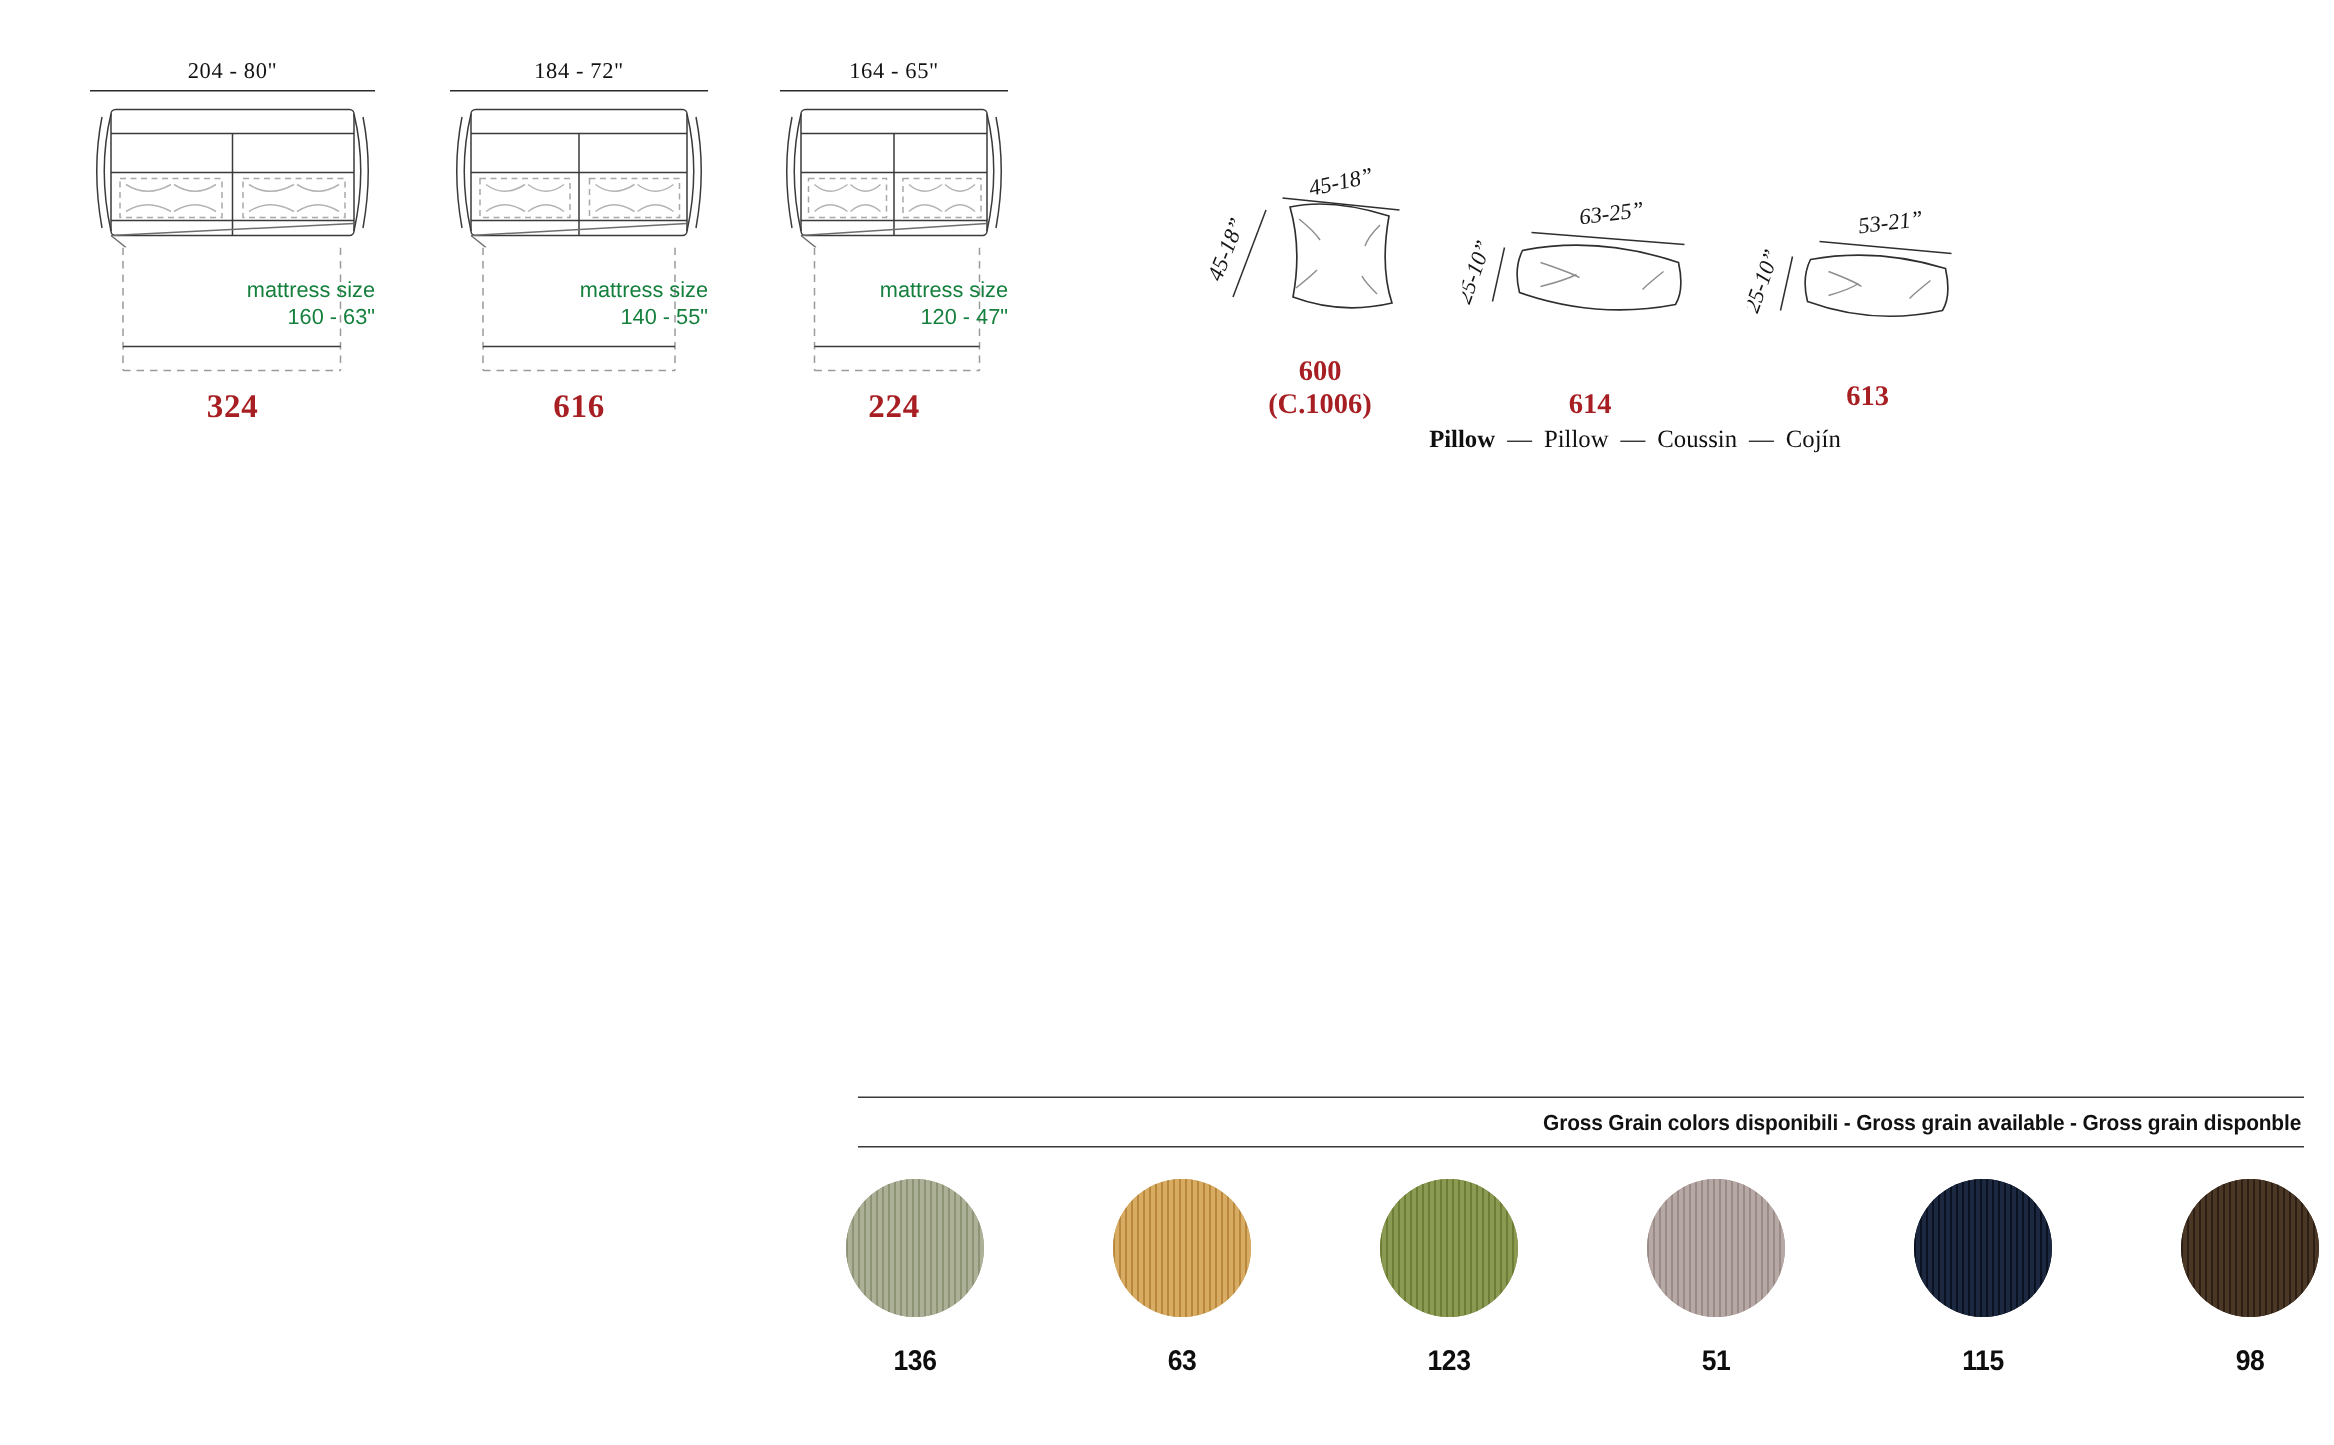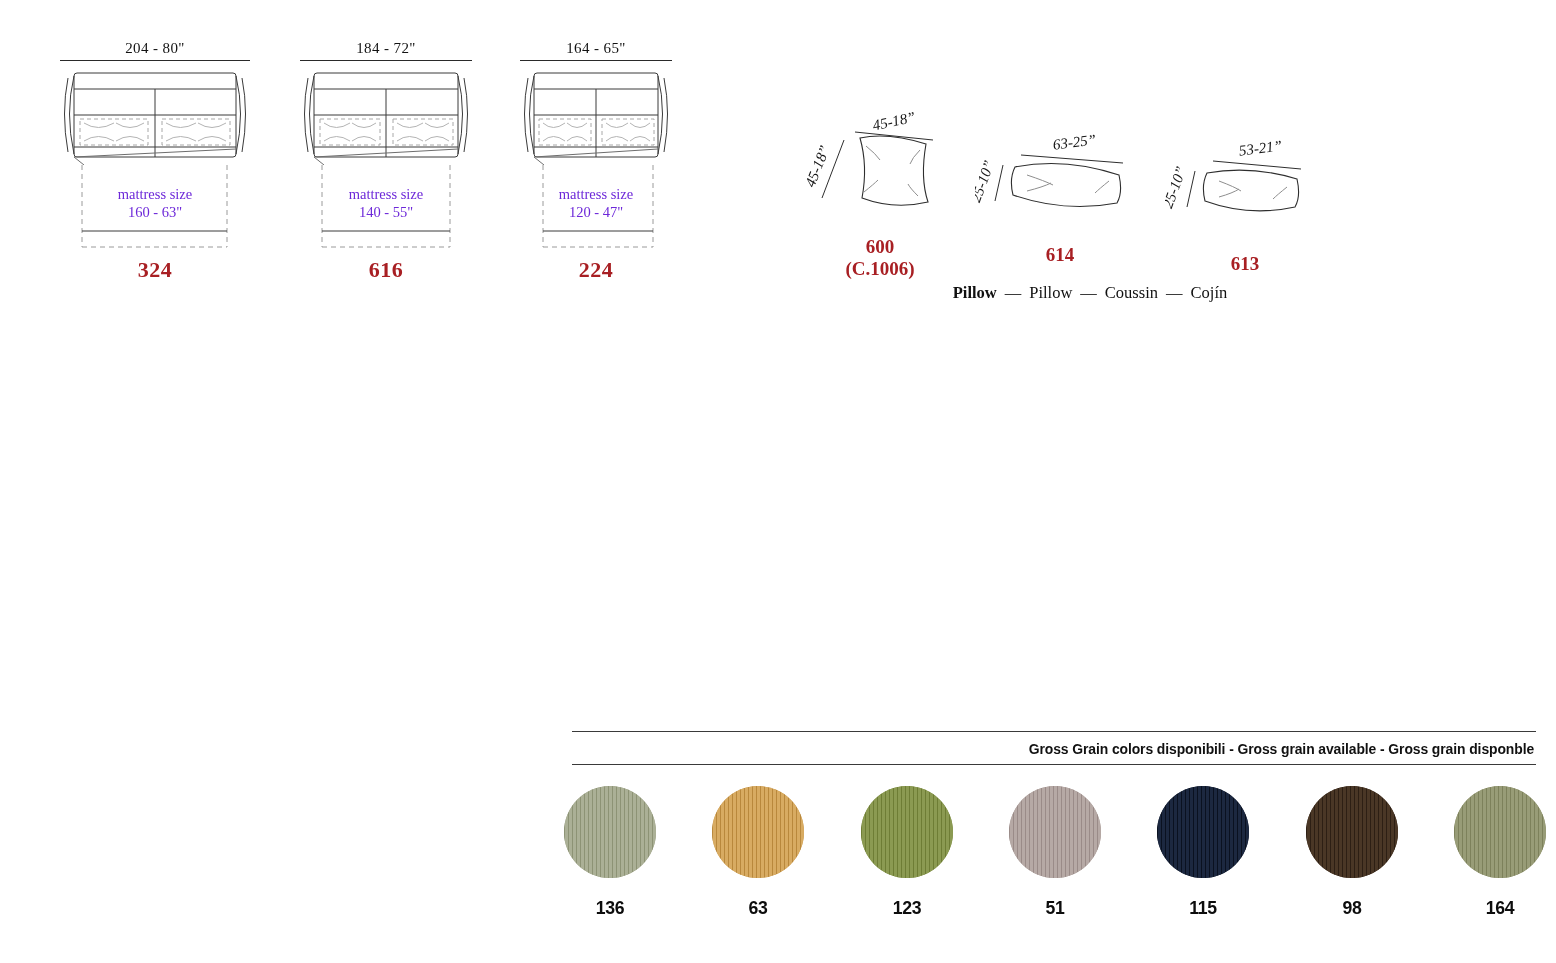--- a/index.html
+++ b/index.html
@@ -14,22 +14,22 @@
   .sofa-block.b2{left:300px;}
   .sofa-block.b3{left:520px;}
 
   .dim-top{font-family:"Liberation Serif",serif;font-size:15px;
            text-align:center;letter-spacing:.4px;color:#121212;line-height:1.1;}
   .dim-rule{border-top:1.2px solid #2a2a2a;margin-top:3px;}
 
   .sofa-svg{display:block;margin-top:8px;}
 
   .mattress{position:relative;}
-  .mattress-txt{font-family:Liberation Serif, serif;font-size:14.5px;
-                text-align:center;line-height:1.25;color:#6d28d9;}
+  .mattress-txt{font-family:Liberation Sans, sans-serif;font-size:14.5px;
+                text-align:right;line-height:1.25;color:#15803d;}
   .code{font-family:"Liberation Serif",serif;font-weight:bold;font-size:22px;
         text-align:center;color:#a81f23;letter-spacing:.5px;}
 
   
   .pillow-block{position:absolute;}
   .pillow-block.p1{left:800px;top:110px;}
   .pillow-block.p2{left:975px;top:125px;}
   .pillow-block.p3{left:1165px;top:135px;}
   .pcode{font-family:"Liberation Serif",serif;font-weight:bold;font-size:19px;
          text-align:center;color:#a81f23;line-height:1.15;}
@@ -256,21 +256,21 @@
         <path d="M134 56 q-10 8 -14 12"></path>
         <path d="M52 66 q16 -4 24 -8"></path>
       </g>
       <g stroke="#2e2e2e" stroke-width="1" fill="none">
         <line x1="46" y1="30" x2="148" y2="38"></line>
         <line x1="28" y1="40" x2="20" y2="76"></line>
       </g>
       <text x="100" y="22" transform="rotate(-7 100 22)" text-anchor="middle" font-family="Liberation Serif, serif" font-size="15" font-style="italic" fill="#141414">63-25”</text>
       <text x="12" y="58" transform="rotate(-70 12 58)" text-anchor="middle" font-family="Liberation Serif, serif" font-size="15" font-style="italic" fill="#141414">25-10”</text>
     </svg>
-    <div class="pcode" style="width:170px;margin-top:10px">
+    <div class="pcode" style="width:170px;margin-top:24px">
       <div>614</div>
     </div>
   </div>
 
   <div class="pillow-block p3">
     <svg width="160" height="100" viewBox="0 0 160 100">
       <g fill="none" stroke="#2e2e2e" stroke-width="1.1">
         <path d="M42 38 q44 -8 90 6 q4 18 -2 28 q-46 10 -90 -6 q-4 -16 2 -28 z"></path>
       </g>
       <g fill="none" stroke="#8e8e8e" stroke-width="1">
@@ -330,21 +330,15 @@
           <div class="tex" style="background-image: repeating-linear-gradient(90deg, rgb(10, 17, 32) 0px, rgb(10, 17, 32) 1.5px, rgb(28, 40, 64) 1.5px, rgb(28, 40, 64) 4px), repeating-linear-gradient(0deg, rgba(0, 0, 0, 0.16) 0px, rgba(0, 0, 0, 0.16) 1.5px, rgba(255, 255, 255, 0.1) 1.5px, rgba(255, 255, 255, 0.1) 3.5px); background-blend-mode: normal, overlay;"></div>
         </div>
         <div class="sw-label">115</div>
       </div>
       <div class="sw">
         <div class="sw-disc" style="background: rgb(59, 42, 28);">
           <div class="tex" style="background-image: repeating-linear-gradient(90deg, rgb(45, 31, 20) 0px, rgb(45, 31, 20) 1.5px, rgb(74, 55, 38) 1.5px, rgb(74, 55, 38) 4px), repeating-linear-gradient(0deg, rgba(0, 0, 0, 0.16) 0px, rgba(0, 0, 0, 0.16) 1.5px, rgba(255, 255, 255, 0.1) 1.5px, rgba(255, 255, 255, 0.1) 3.5px); background-blend-mode: normal, overlay;"></div>
         </div>
         <div class="sw-label">98</div>
       </div>
-      <div class="sw">
-        <div class="sw-disc" style="background: rgb(139, 143, 105);">
-          <div class="tex" style="background-image: repeating-linear-gradient(90deg, rgb(125, 129, 91) 0px, rgb(125, 129, 91) 1.5px, rgb(152, 156, 119) 1.5px, rgb(152, 156, 119) 4px), repeating-linear-gradient(0deg, rgba(0, 0, 0, 0.16) 0px, rgba(0, 0, 0, 0.16) 1.5px, rgba(255, 255, 255, 0.1) 1.5px, rgba(255, 255, 255, 0.1) 3.5px); background-blend-mode: normal, overlay;"></div>
-        </div>
-        <div class="sw-label">164</div>
-      </div>
     </div>
 
 </div>
 
 </body></html>

